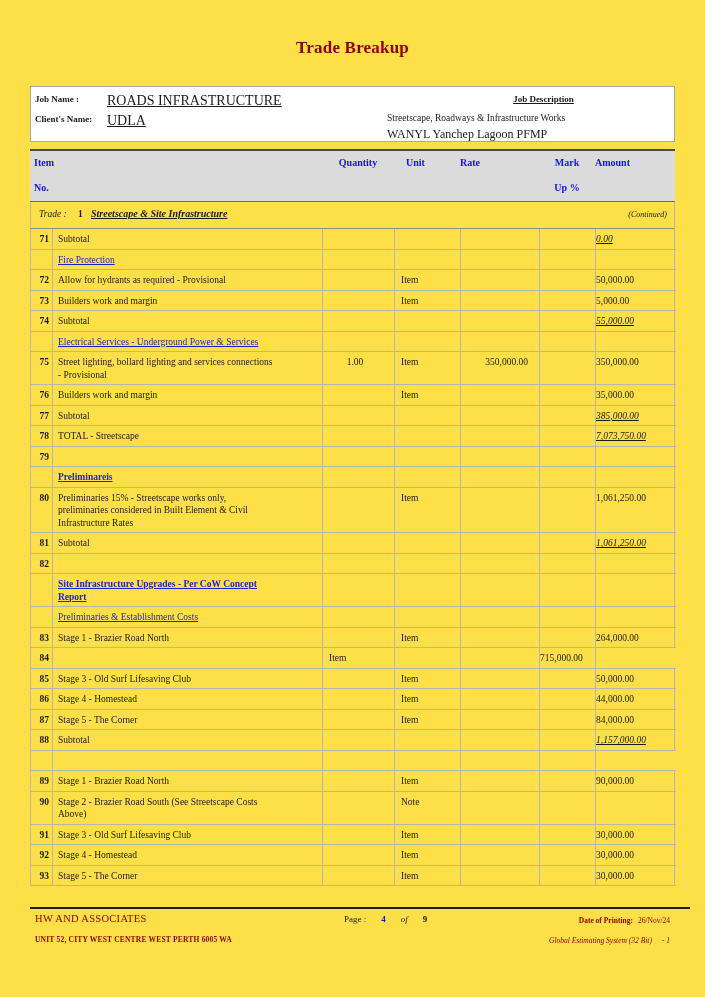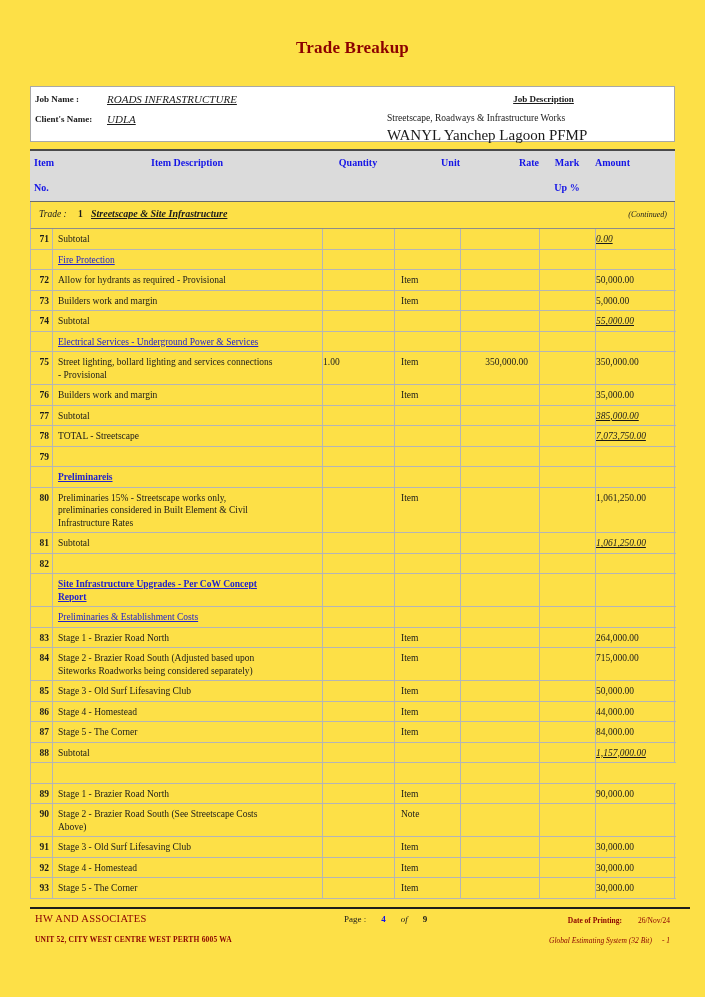--- a/index.html
+++ b/index.html
@@ -7,39 +7,39 @@
   body { font-family:"Liberation Serif","DejaVu Serif",serif; color:#1a1a1a; }
   .page { position:relative; width:705px; height:997px; background:#fde047; overflow:hidden; }
 
   .report-title { position:absolute; top:38px; left:0; width:705px; text-align:center;
     font-size:17px; font-weight:bold; color:#8B0000; letter-spacing:.2px; }
 
   
   .job-box { position:absolute; left:30px; top:86px; width:645px; height:56px;
     border:1px solid #a8a8a8; background:#fff; }
   .job-box .lbl { position:absolute; font-size:9px; font-weight:bold; white-space:nowrap; }
-  .job-box .val { position:absolute; font-size:11px; text-decoration:underline; white-space:nowrap;font-style:italic; }
+  .job-box .val { position:absolute; font-size:14px; text-decoration:underline; white-space:nowrap; }
   .jb-name-lbl { left:4px; top:7px; }
   .jb-name-val { left:76px; top:6px; }
   .jb-client-lbl { left:4px; top:27px; }
   .jb-client-val { left:76px; top:26px; }
   .jb-desc-lbl { left:385px; top:7px; width:255px; text-align:center; text-decoration:underline; }
   .jb-desc-1 { position:absolute; left:356px; top:26px; font-size:9.5px; white-space:nowrap; }
-  .jb-desc-2 { position:absolute; left:356px; top:40px; font-size:15px; white-space:nowrap; }
+  .jb-desc-2 { position:absolute; left:356px; top:40px; font-size:12px; white-space:nowrap; }
 
   
   .thead { position:absolute; left:30px; top:149px; width:645px; height:53px;
     background:#DBDBDB; border-top:2px solid #4a4a4a; border-bottom:1px solid #6b6b6b; }
   .thead span { position:absolute; font-size:10px; font-weight:bold; color:#1414E6; white-space:nowrap; }
   .h-item { left:4px; top:6px; }
   .h-no { left:4px; top:31px; }
   .h-desc { left:22px; top:6px; width:270px; text-align:center; }
   .h-qty { left:292px; top:6px; width:72px; text-align:center; }
-  .h-unit { left:364px; top:6px; width:66px; text-align:right; }
-  .h-rate { left:430px; top:6px; width:79px; text-align:right; }
+  .h-unit { left:376px; top:6px; width:66px; text-align:left; }
+  .h-rate { left:430px; top:6px; width:79px; text-align:left; }
   .h-mark { left:509px; top:6px; width:56px; text-align:center; }
   .h-up { left:509px; top:31px; width:56px; text-align:center; }
   .h-amt { left:565px; top:6px; width:79px; }
 
   
   .trade-row { position:absolute; left:30px; top:202px; width:645px; height:27px;
     border-bottom:1px solid #8c8c8c; border-left:1px solid #b5b5b5; border-right:1px solid #b5b5b5; }
   .trade-row .t-lbl { position:absolute; left:8px; top:7px; font-size:9.5px; font-style:italic; }
   .trade-row .t-num { position:absolute; left:47px; top:7px; font-size:9.5px; font-weight:bold; }
   .trade-row .t-name { position:absolute; left:60px; top:6px; font-size:10px; font-weight:bold;
@@ -47,38 +47,38 @@
   .trade-row .t-cont { position:absolute; right:7px; top:8px; font-size:8px; font-style:italic; }
 
   
   .tbody { position:absolute; left:30px; top:229px; width:646px; border-left:1px solid #b5b5b5; }
   .trow { display:grid; grid-template-columns:22px 270px 72px 66px 79px 56px 79px;
     border-bottom:1px solid #b5b5b5; min-height:20.5px; }
   .cell { border-right:1px solid #b5b5b5; padding-top:4px; padding-bottom:3px;
     font-size:9.5px; line-height:12.5px; }
   .c-no { text-align:right; padding-right:3px; font-weight:bold; }
   .c-desc { padding-left:5px; padding-right:4px; }
-  .c-qty { text-align:left; padding-right:7px; }
+  .c-qty { text-align:center; padding-right:7px; }
   .c-unit { padding-left:6px; }
   .c-rate { text-align:right; padding-right:11px; }
   .c-amt { text-align:left; padding-right:22px; }
   .k-total .c-amt { font-style:italic; text-decoration:underline; }
   .sect { color:#2222CC; text-decoration:underline; }
   .sect-bold { font-weight:bold; }
 
   
   .foot-rule { position:absolute; left:30px; top:907px; width:660px; height:2px; background:#1d1d1d; }
   .f-company { position:absolute; left:35px; top:913px; font-size:10.5px; color:#8B0000; letter-spacing:.3px; }
   .f-address { position:absolute; left:35px; top:935px; font-size:7.5px; font-weight:bold; color:#8B0000; letter-spacing:.2px; }
   .f-page { position:absolute; left:344px; top:914px; font-size:9px; display:flex; gap:15px; align-items:flex-end; }
   .f-page .p-num { color:#1414E6; font-weight:bold; }
   .f-page .p-of { font-style:italic; }
   .f-page .p-tot { font-weight:bold; }
   .f-date { position:absolute; right:35px; top:916px; font-size:7.5px; color:#8B0000; white-space:nowrap; }
-  .f-date b { margin-right:16px; }
+  .f-date b { margin-right:5px; }
   .f-sys { position:absolute; right:35px; top:936px; font-size:7.5px; font-style:italic; color:#8B0000; white-space:nowrap; }
   .f-sys .sfx { margin-left:10px; }
 </style>
 </head>
 <body>
 
 <div class="page">
 
   <div class="report-title">Trade Breakup</div>
 
@@ -88,21 +88,20 @@
     <span class="lbl jb-desc-lbl">Job Description</span>
     <span class="lbl jb-client-lbl">Client's Name:</span>
     <span class="val jb-client-val">UDLA</span>
     <span class="jb-desc-1">Streetscape, Roadways &amp; Infrastructure Works</span>
     <span class="jb-desc-2">WANYL Yanchep Lagoon PFMP</span>
   </div>
 
   <div class="thead">
     <span class="h-item">Item</span>
     <span class="h-no">No.</span>
-    <span class="h-desc">Item Description</span>
     <span class="h-qty">Quantity</span>
     <span class="h-unit">Unit</span>
     <span class="h-rate">Rate</span>
     <span class="h-mark">Mark</span>
     <span class="h-up">Up %</span>
     <span class="h-amt">Amount</span>
   </div>
 
   <div class="trade-row">
     <span class="t-lbl">Trade :</span>
@@ -305,24 +304,20 @@
           <div>Stage 1 - Brazier Road North</div>
         </div>
         <div class="cell c-qty"></div>
         <div class="cell c-unit">Item</div>
         <div class="cell c-rate"></div>
         <div class="cell c-mark"></div>
         <div class="cell c-amt">264,000.00</div>
       </div>
       <div class="trow k-item">
         <div class="cell c-no">84</div>
-        <div class="cell c-desc">
-          <div>Stage 2 - Brazier Road South (Adjusted based upon</div>
-          <div>Siteworks Roadworks being considered separately)</div>
-        </div>
         <div class="cell c-qty"></div>
         <div class="cell c-unit">Item</div>
         <div class="cell c-rate"></div>
         <div class="cell c-mark"></div>
         <div class="cell c-amt">715,000.00</div>
       </div>
       <div class="trow k-item">
         <div class="cell c-no">85</div>
         <div class="cell c-desc">
           <div>Stage 3 - Old Surf Lifesaving Club</div>

